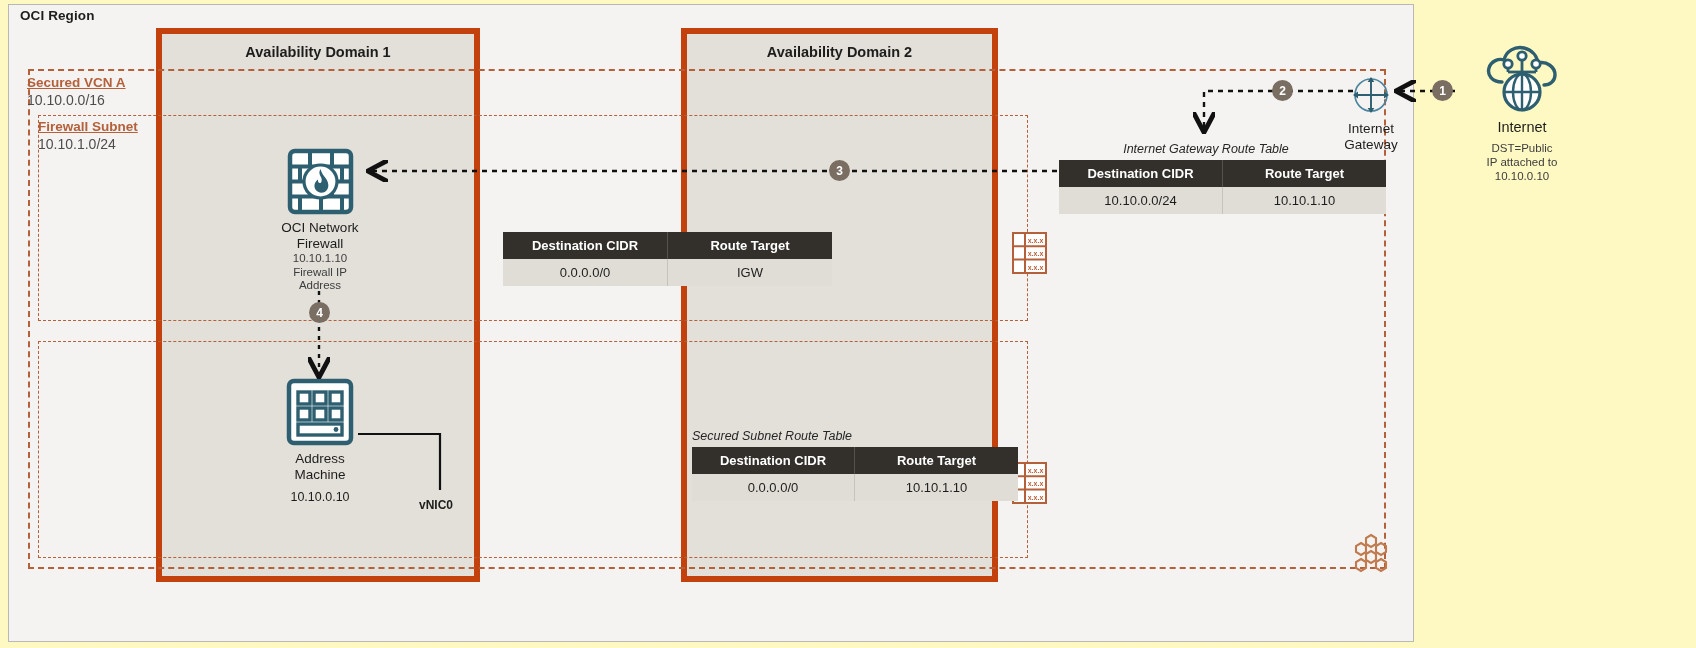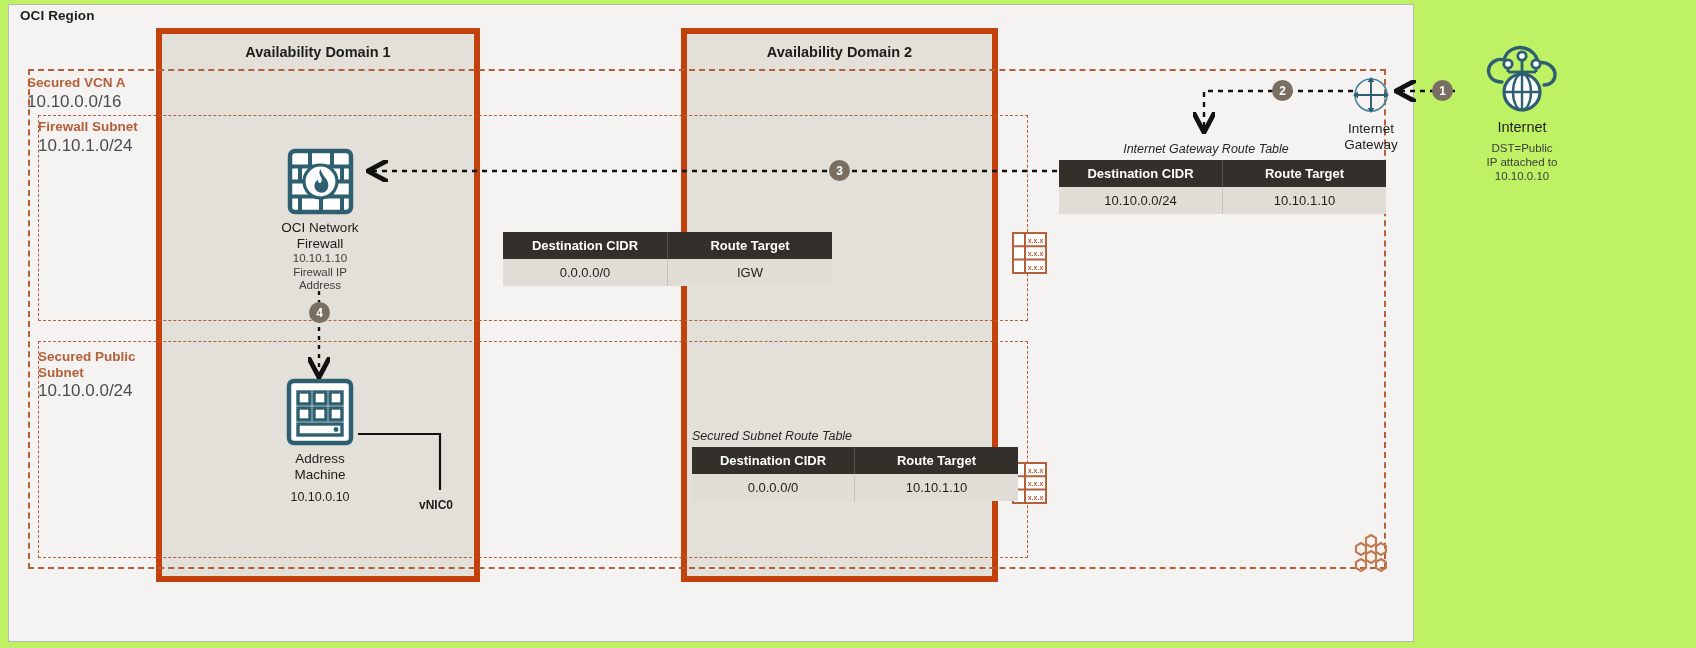--- a/index.html
+++ b/index.html
@@ -1,17 +1,17 @@
 <!DOCTYPE html>
 <html><head>
 <meta charset="utf-8">
 <style>
   html,body{margin:0;padding:0;background:#ffffff;}
   body{font-family:"Liberation Sans","DejaVu Sans",sans-serif;}
-  #stage{position:relative;width:1696px;height:648px;background:#bef264;overflow:hidden;}
+  #stage{position:relative;width:1696px;height:648px;background:#fef9c3;overflow:hidden;}
 
   
   .region{
     position:absolute;left:8px;top:4px;width:1406px;height:638px;
     border:1px solid #b9b9b4;background:#f4f3f1;box-sizing:border-box;
   }
   .region-title{
     position:absolute;left:20px;top:8px;font-size:13.5px;font-weight:bold;color:#1d1d1b;
     letter-spacing:.1px;
   }
@@ -22,22 +22,22 @@
   .ad-title{
     position:absolute;left:0;right:0;top:10px;text-align:center;
     font-size:14.5px;font-weight:bold;color:#1d1d1b;
   }
   #ad1{left:156px;top:28px;width:324px;height:554px;}
   #ad2{left:681px;top:28px;width:317px;height:554px;}
 
   
   .dash{position:absolute;box-sizing:border-box;pointer-events:none;}
   .dash-lbl{position:absolute;line-height:1.15;}
-  .dash-lbl .t{font-size:13.5px;font-weight:bold;color:#b4603a;display:block;}
-  .dash-lbl .s{font-size:17px;color:#4d4d4d;display:block;margin-top:1px;}
+  .dash-lbl .t{font-size:13.5px;font-weight:bold;color:#b4603a;display:block;text-decoration:underline;}
+  .dash-lbl .s{font-size:14px;color:#4d4d4d;display:block;margin-top:1px;}
 
   #vcn{left:28px;top:69px;width:1358px;height:500px;border:2px dashed #b4603a;}
   #fwsub{left:38px;top:115px;width:990px;height:206px;border:1.6px dashed #b4603a;}
   #pubsub{left:38px;top:341px;width:990px;height:217px;border:1.6px dashed #b4603a;}
 
   
   .node{position:absolute;text-align:center;}
   .node .cap{font-size:13.5px;color:#1d1d1b;line-height:1.18;margin-top:5px;}
   .node .sub{font-size:11.5px;color:#3d3d3d;line-height:1.2;}
   .node .ip{font-size:12.5px;color:#1d1d1b;line-height:1.2;margin-top:7px;}
@@ -90,24 +90,20 @@
   <div class="dash" id="fwsub"></div>
   <div class="dash" id="pubsub"></div>
 
   <div class="dash-lbl" style="left:27px;top:75px;">
     <span class="t">Secured VCN A</span>
     <span class="s">10.10.0.0/16</span>
   </div>
   <div class="dash-lbl" style="left:38px;top:119px;">
     <span class="t">Firewall Subnet</span>
     <span class="s">10.10.1.0/24</span>
-  </div>
-  <div class="dash-lbl" style="left:38px;top:349px;width:110px;">
-    <span class="t">Secured Public Subnet</span>
-    <span class="s">10.10.0.0/24</span>
   </div>
 
   <div class="node" style="left:252px;top:148px;width:136px;">
     <svg class="tealsvg" width="67" height="67" viewBox="0 0 67 67">
       <rect x="3" y="3" width="61" height="61" rx="5" fill="#ffffff" stroke="#2d5f70" stroke-width="4.5"></rect>
       <g stroke="#2d5f70" stroke-width="4" fill="none">
         <line x1="3" y1="18.5" x2="64" y2="18.5"></line>
         <line x1="3" y1="33.5" x2="64" y2="33.5"></line>
         <line x1="3" y1="48.5" x2="64" y2="48.5"></line>
         <line x1="23" y1="3" x2="23" y2="18.5"></line>

